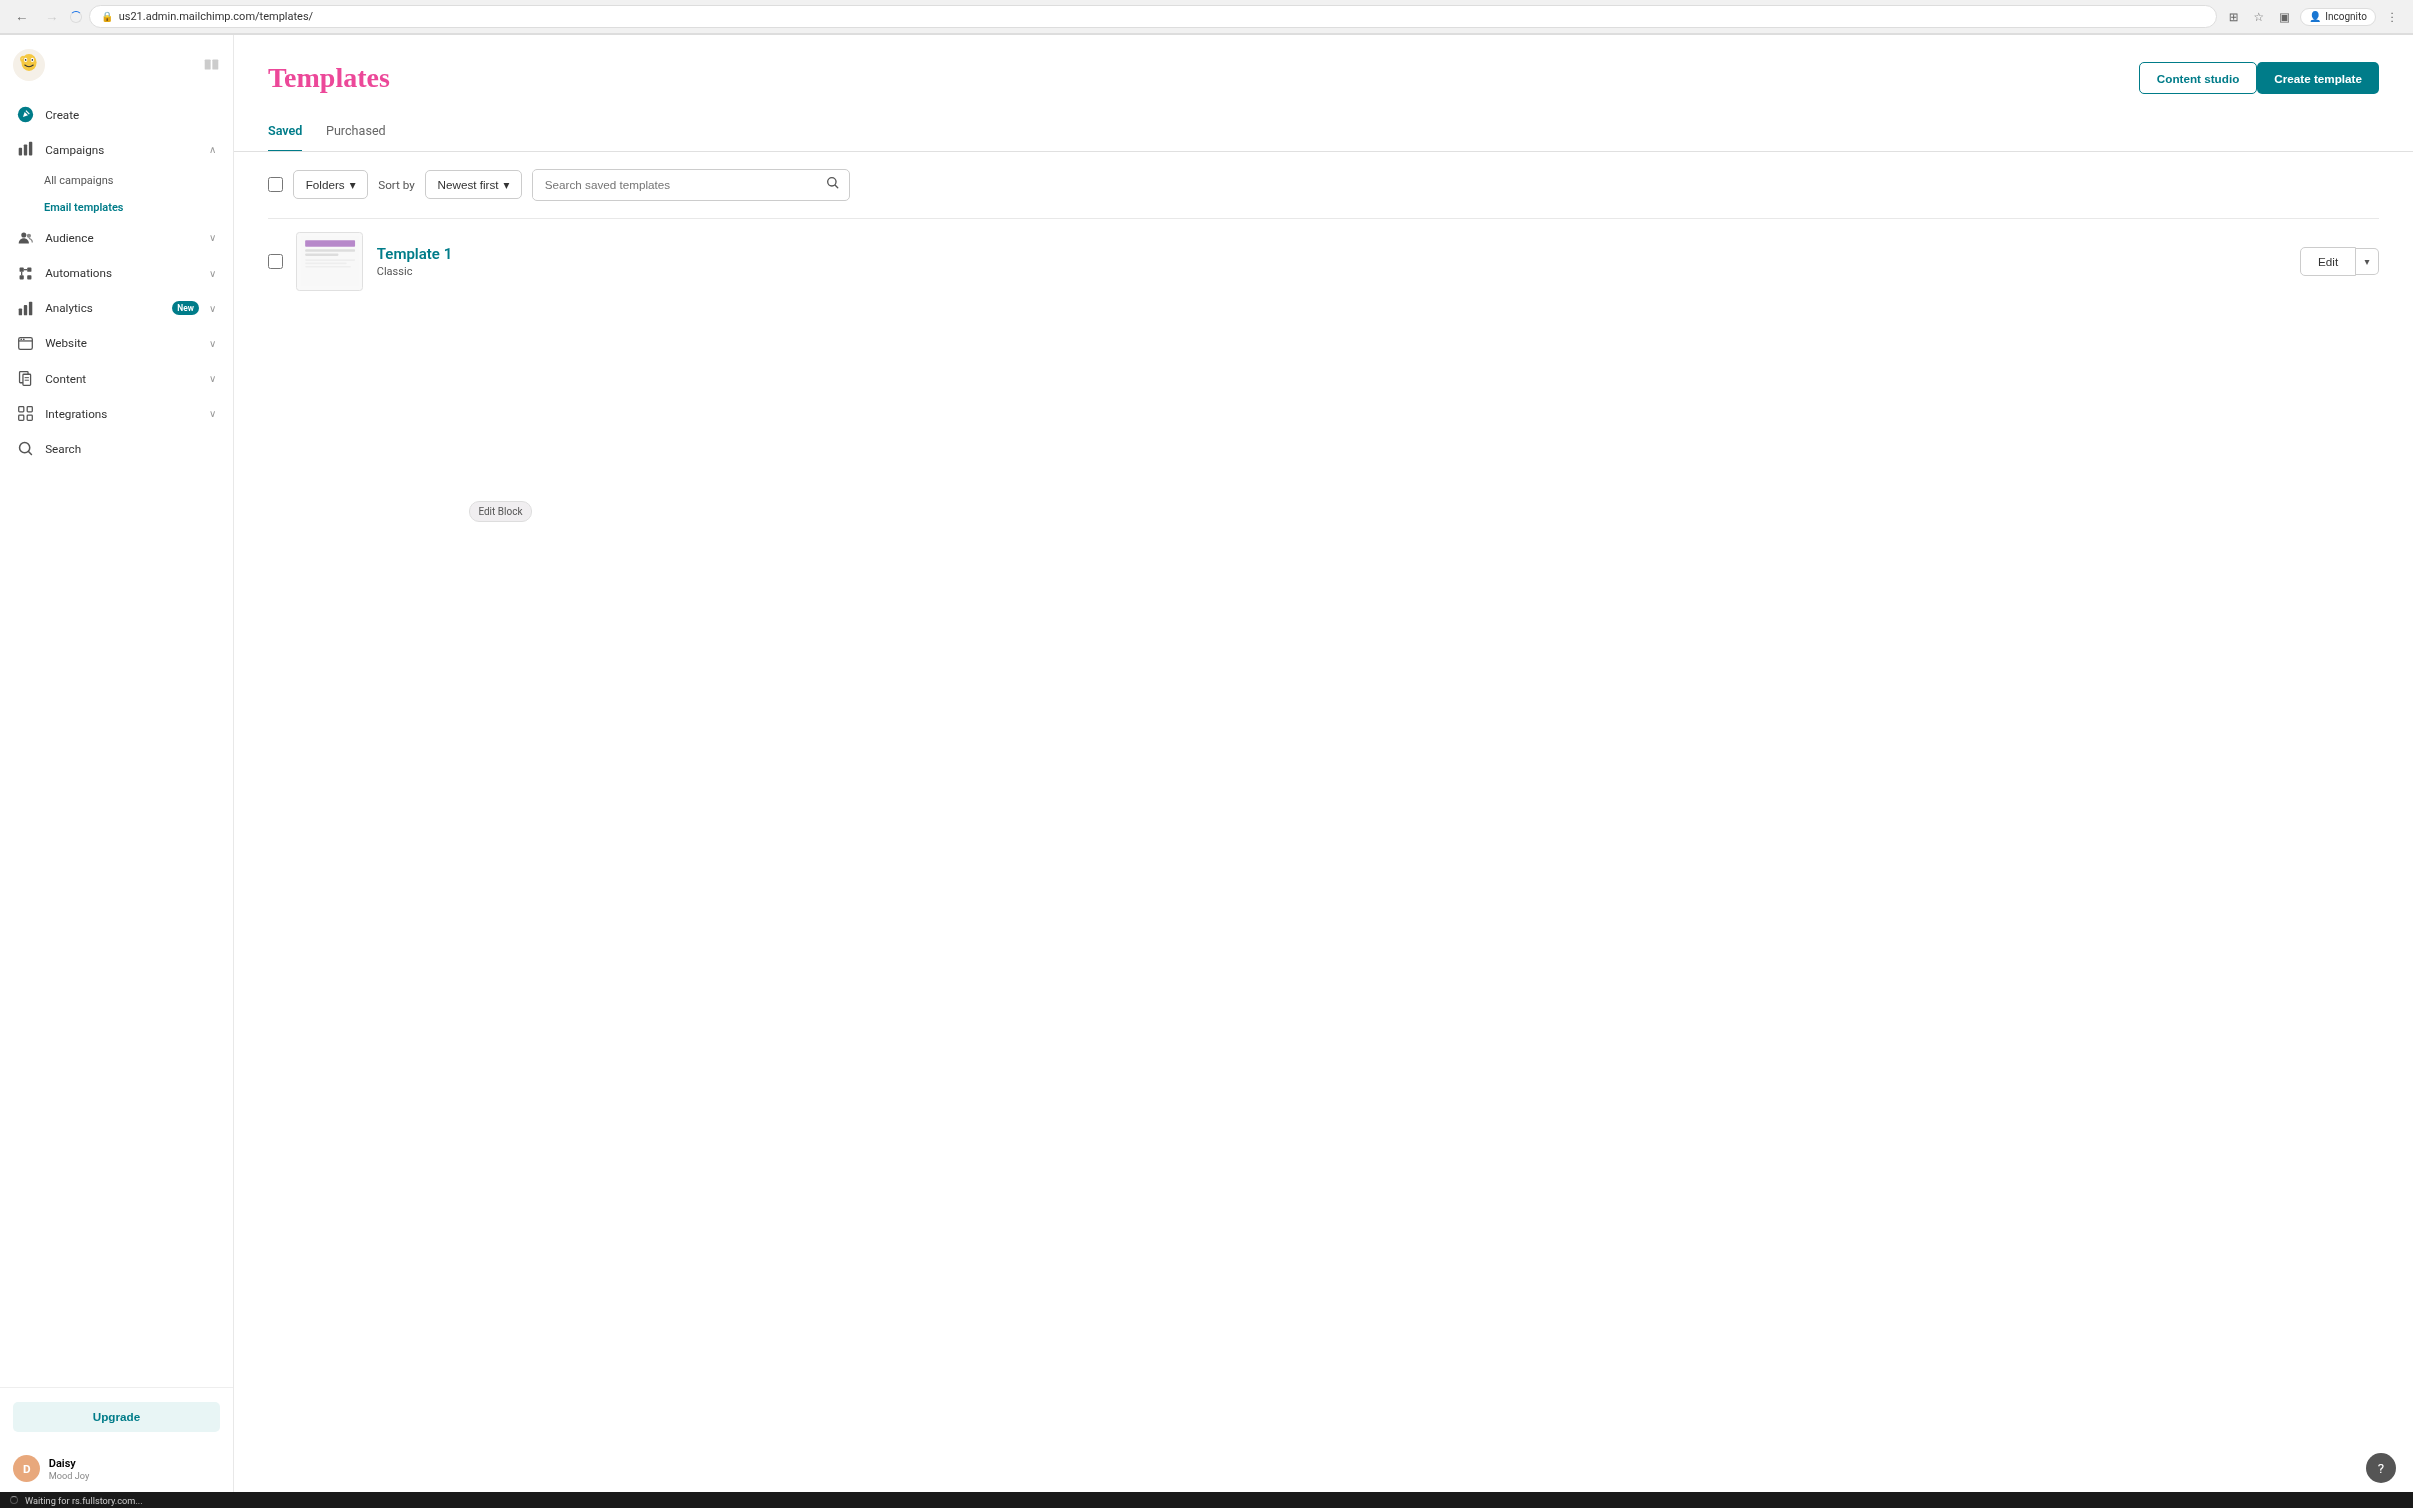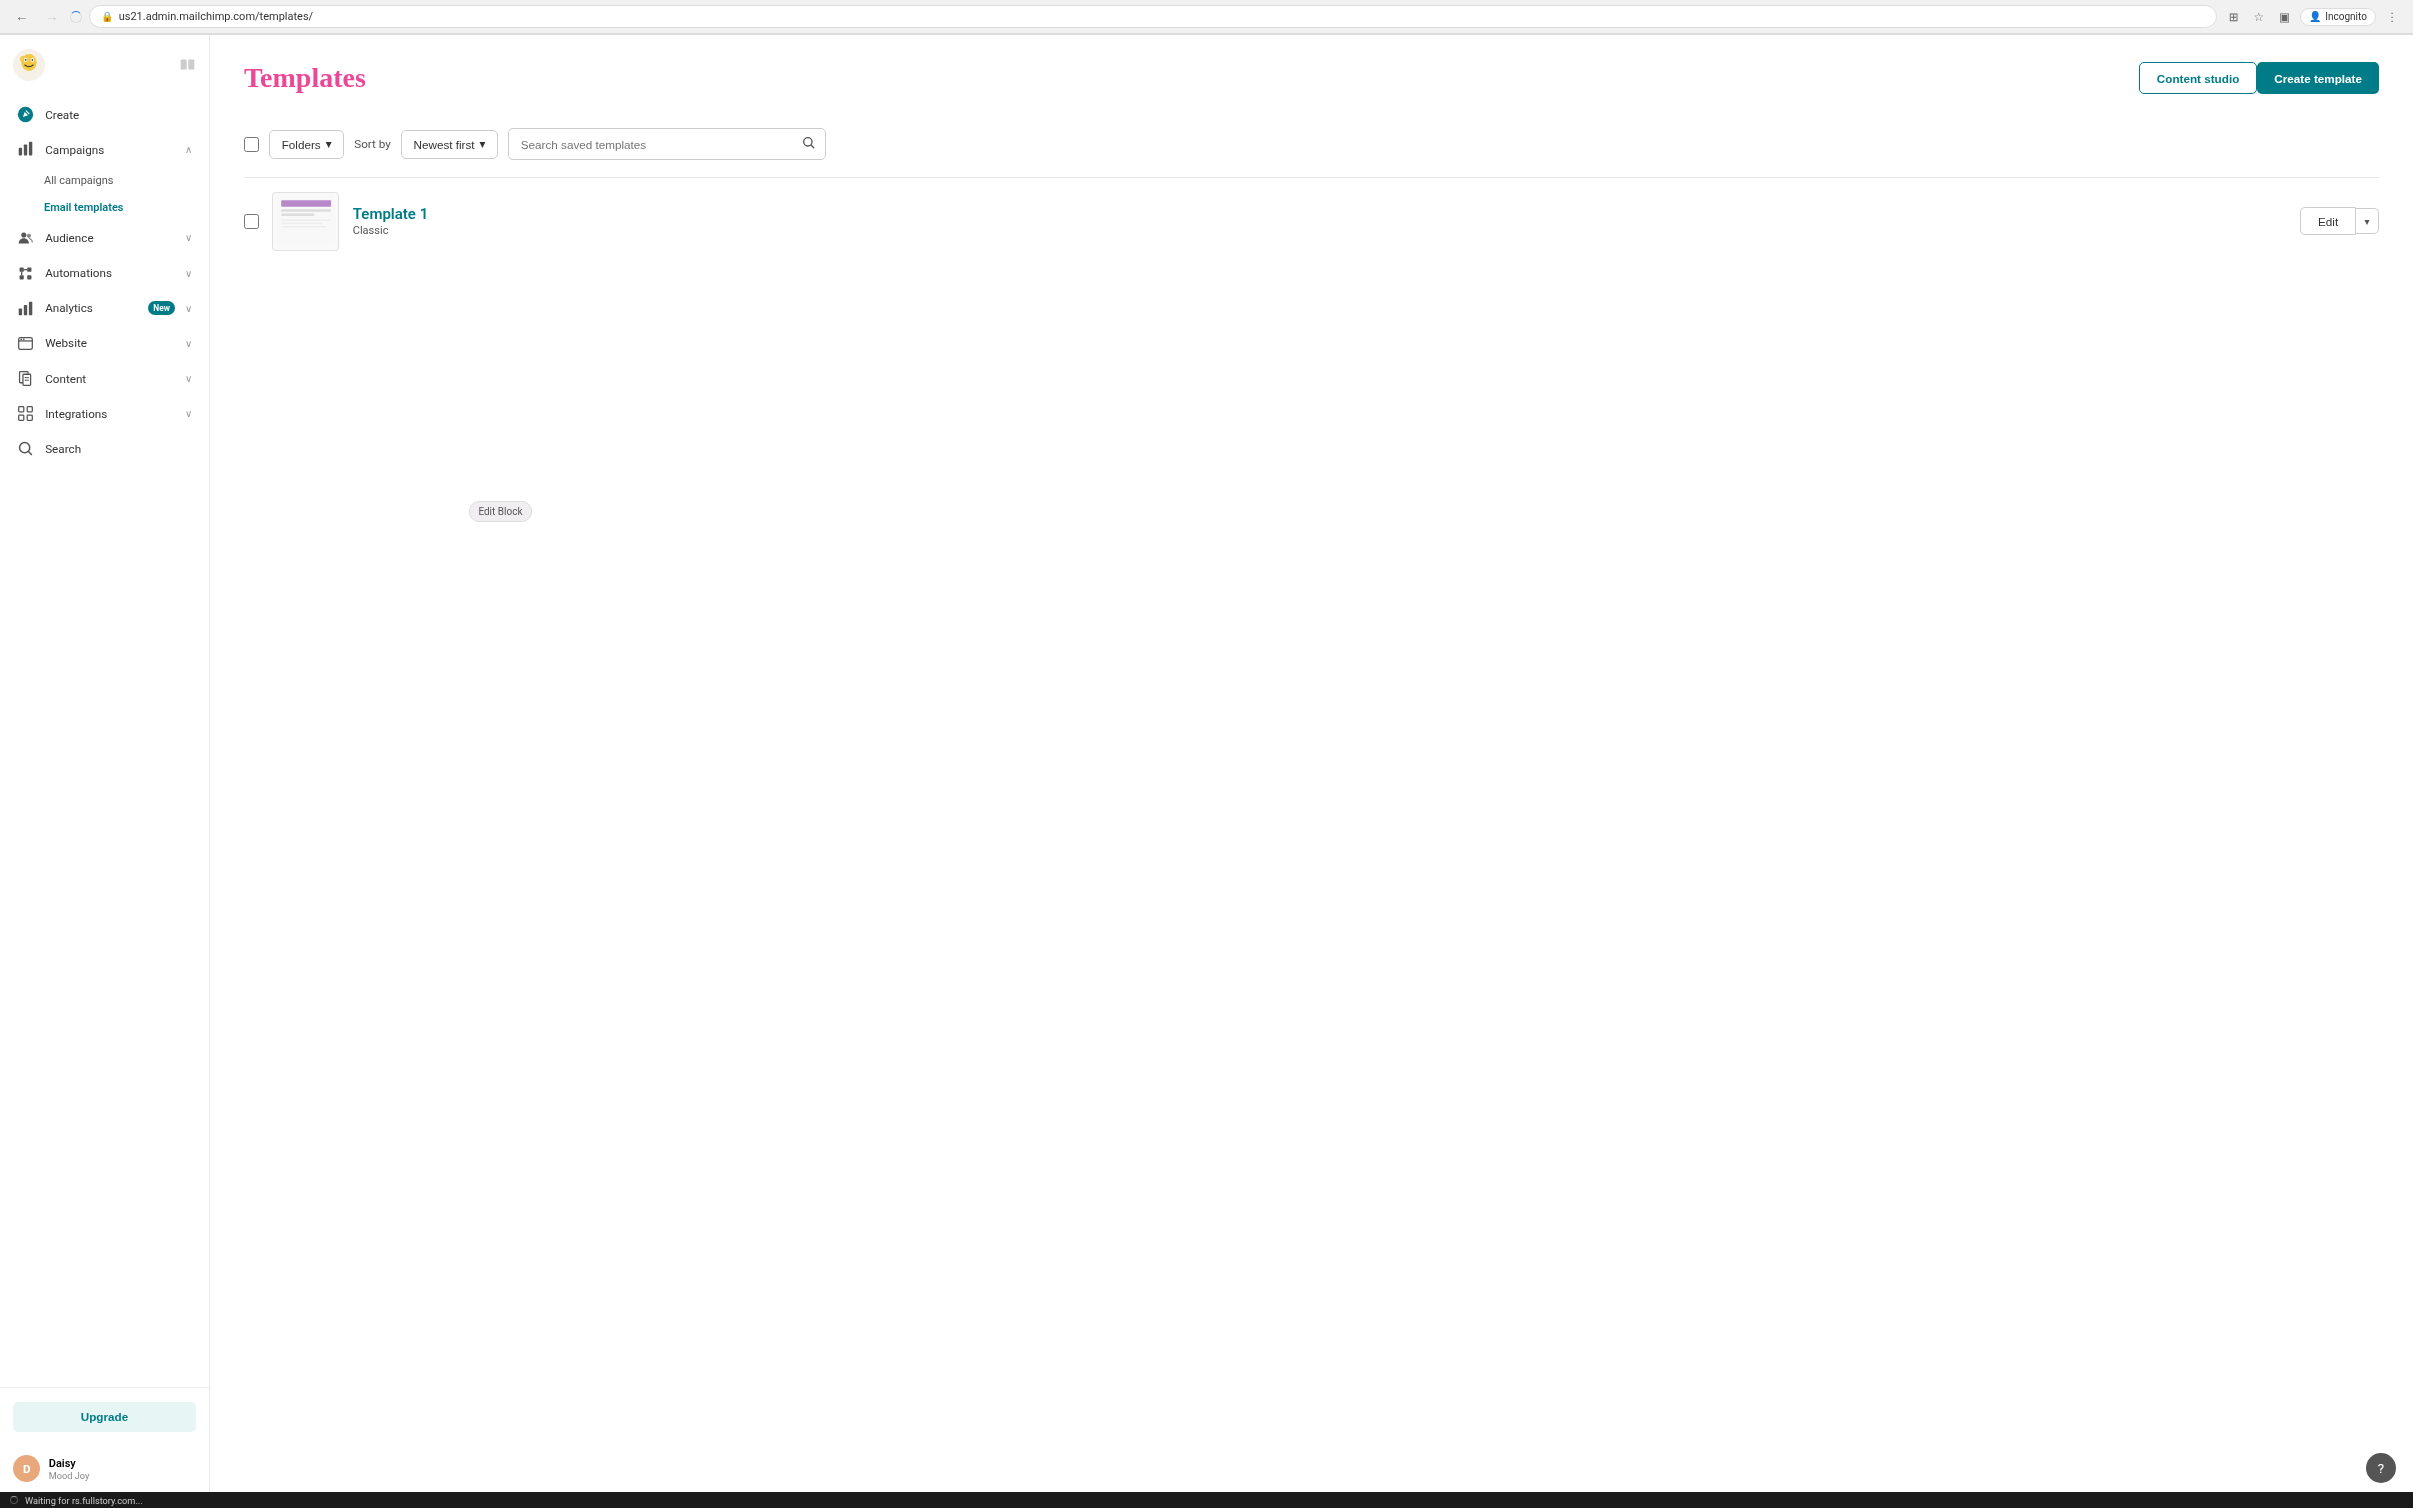--- a/index.html
+++ b/index.html
@@ -25,21 +25,21 @@
     .nav-actions { display: flex; gap: 5px; align-items: center; }
     .nav-action-btn { background: none; border: none; font-size: 11.7px; color: #666; cursor: pointer; padding: 3.4px 5px; }
     .incognito-badge { display: flex; align-items: center; gap: 3.4px; background: #fff; border: 0.8px solid #ddd; border-radius: 17px; padding: 2.5px 8.4px; font-size: 10px; color: #333; }
     .spinner { width: 11.7px; height: 11.7px; border: 1.7px solid #ddd; border-top-color: #1a73e8; border-radius: 50%; animation: spin 0.8s linear infinite; display: inline-block; }
     @keyframes spin { to { transform: rotate(360deg); } }
 
     
     .app { display: flex; flex: 1; overflow: hidden; }
 
     
-    .sidebar { width: 210px; background: #fff; border-right: 0.8px solid #e8e8e8; display: flex; flex-direction: column; flex-shrink: 0; overflow-y: auto; }
+    .sidebar { width: 234px; background: #fff; border-right: 0.8px solid #e8e8e8; display: flex; flex-direction: column; flex-shrink: 0; overflow-y: auto; }
     .sidebar-header { padding: 13.4px; display: flex; align-items: center; justify-content: space-between; }
     .logo { width: 32px; height: 32px; }
     .sidebar-toggle { background: none; border: none; cursor: pointer; color: #666; font-size: 15px; }
     .nav-item { display: flex; align-items: center; padding: 8.4px 13.4px; cursor: pointer; color: #333; font-size: 11.7px; gap: 10px; border-radius: 3.4px; margin: 0 3.4px; }
     .nav-item .icon { width: 18.4px; height: 18.4px; display: flex; align-items: center; justify-content: center; flex-shrink: 0; }
     .nav-item .label { flex: 1; }
     .nav-item .arrow { font-size: 10px; color: #999; }
     .nav-item .badge { background: #007c89; color: #fff; font-size: 8.4px; padding: 1.7px 5px; border-radius: 8.4px; font-weight: 600; }
     .sub-item { padding: 6.7px 13.4px 6.7px 44px; font-size: 11px; color: #555; cursor: pointer; display: block; }
     .sub-item.active { font-weight: 600; color: #007c89; }
@@ -276,20 +276,24 @@
 
   <div class="main">
     <div class="main-header">
       <h1 class="page-title">Templates</h1>
       <div class="header-actions">
         <button class="btn-outline">Content studio</button>
         <button class="btn-primary">Create template</button>
       </div>
     </div>
 
+    <div class="tabs">
+      <div class="tab-item active">Saved</div>
+      <div class="tab-item">Purchased</div>
+    </div>
 
     <div class="toolbar">
       <input type="checkbox" class="select-all" style="">
       <button class="dropdown-btn">
         <span>Folders</span>
         <span>▾</span>
       </button>
       <span class="sort-label">Sort by</span>
       <button class="sort-select">
         <span>Newest first</span>

